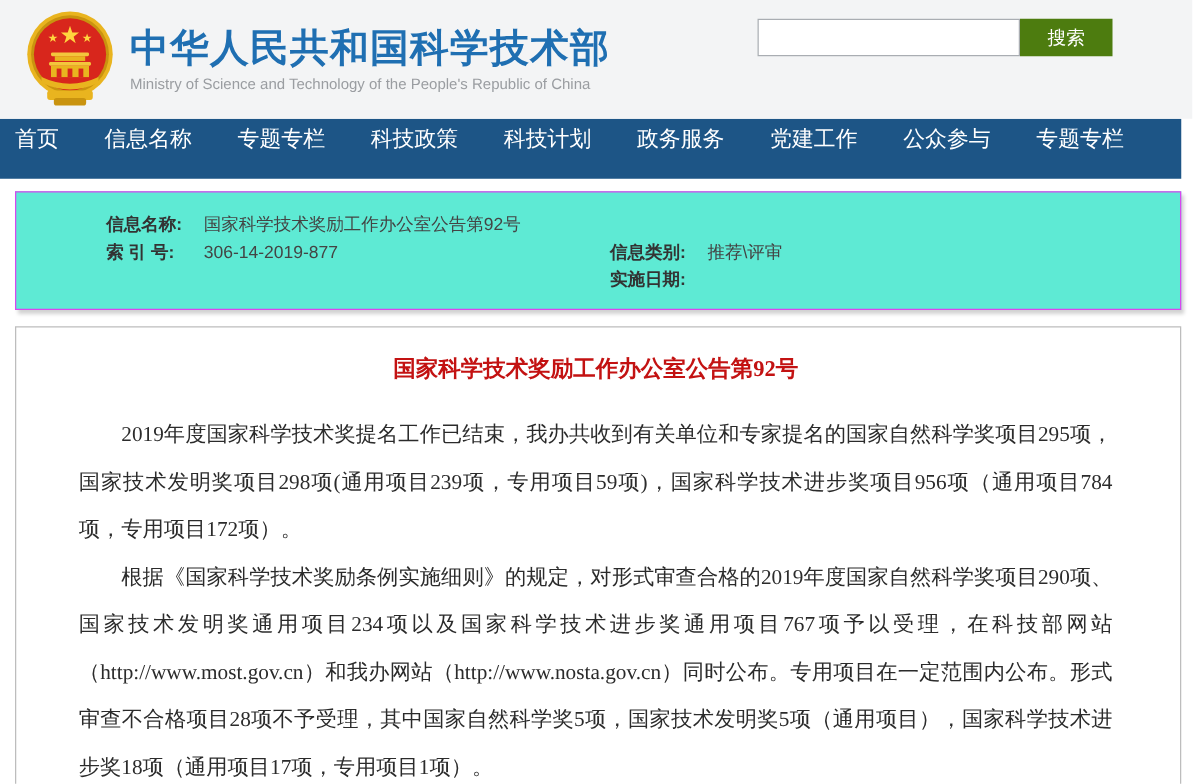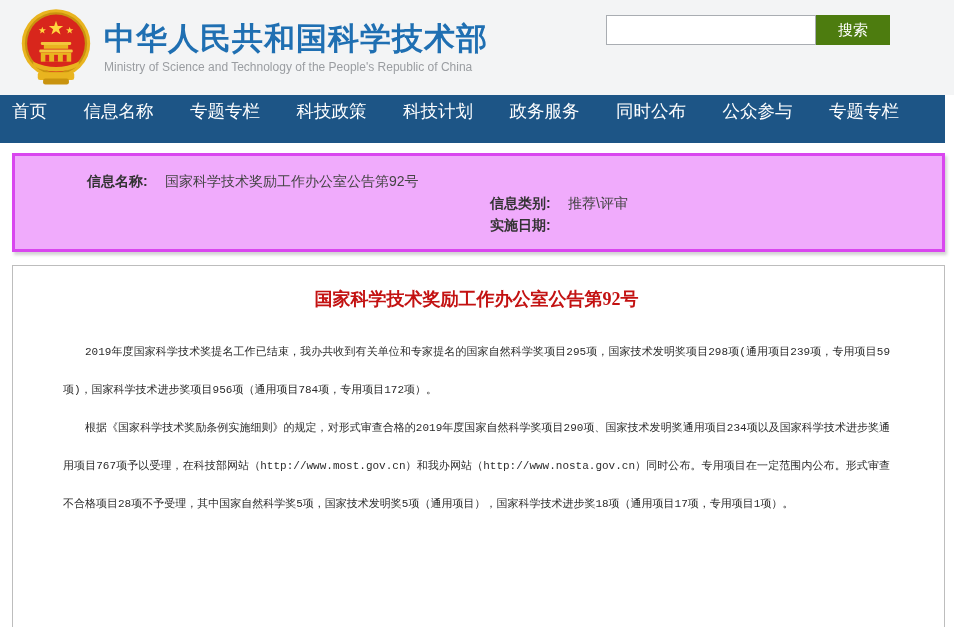--- a/index.html
+++ b/index.html
@@ -34,22 +34,22 @@
     display: flex; align-items: center; justify-content: space-between;
     padding: 0 46px 16px 12px;
   }
   .nav-item {
     color: #ffffff; font-size: 17.5px; cursor: pointer; white-space: nowrap;
     text-decoration: none;
   }
 
   
   .info-panel {
-    width: 933px; margin: 10px 0 0 12px; background: #f0abfc;
-    border: 3px solid #d946ef; box-shadow: 2px 3px 3px rgba(0,0,0,0.18);
+    width: 933px; margin: 10px 0 0 12px; background: #5eead4;
+    border: 1px solid #d946ef; box-shadow: 2px 3px 3px rgba(0,0,0,0.18);
     padding: 14px 0 13px 0;
     display: grid; grid-template-columns: 475px 1fr;
   }
   .info-col-left { padding-left: 72px; }
   .info-row { height: 22px; line-height: 22px; font-size: 14px; white-space: nowrap; }
   .info-label {
     display: inline-block; min-width: 64px; font-weight: bold; color: #333;
   }
   .info-value { color: #444; margin-left: 14px; }
   .info-row.spacer { visibility: hidden; }
@@ -57,22 +57,22 @@
   
   .article-box {
     width: 933px; margin: 13px 0 0 12px; background: #fff;
     border: 1px solid #bdbdbd; height: 420px; padding: 21px 54px 0 50px;
   }
   .article-title {
     text-align: center; color: #c31212; font-weight: bold; font-size: 18px;
     font-family: "Liberation Serif", serif; margin-bottom: 22px;
   }
   .article-body p {
-    font-family: Liberation Mono, monospace; color: #2b2b2b;
-    font-size: 11px; line-height: 38px; text-indent: 2em;
+    font-family: Liberation Serif, serif; color: #2b2b2b;
+    font-size: 17px; line-height: 38px; text-indent: 2em;
     text-align: justify;
   }
 </style>
 </head>
 <body>
 
 <div class="header">
   <svg class="emblem" viewBox="0 0 100 104">
 
     <circle cx="50" cy="46" r="45" fill="#e9b41f"></circle>
@@ -108,29 +108,32 @@
   </div>
 </div>
 
 <div class="nav">
   <a class="nav-item">首页</a>
   <a class="nav-item">信息名称</a>
   <a class="nav-item">专题专栏</a>
   <a class="nav-item">科技政策</a>
   <a class="nav-item">科技计划</a>
   <a class="nav-item">政务服务</a>
-  <a class="nav-item">同时公布</a>
+  <a class="nav-item">党建工作</a>
   <a class="nav-item">公众参与</a>
   <a class="nav-item">专题专栏</a>
 </div>
 
 <div class="info-panel">
   <div class="info-col-left">
     <div class="info-row">
       <span class="info-label">信息名称:</span><span class="info-value">国家科学技术奖励工作办公室公告第92号</span>
+    </div>
+    <div class="info-row">
+      <span class="info-label">索 引 号:</span><span class="info-value">306-14-2019-877</span>
     </div>
   </div>
   <div class="info-col-right">
     <div class="info-row spacer">&nbsp;</div>
     <div class="info-row">
       <span class="info-label">信息类别:</span><span class="info-value">推荐\评审</span>
     </div>
     <div class="info-row">
       <span class="info-label">实施日期:</span><span class="info-value"></span>
     </div>

